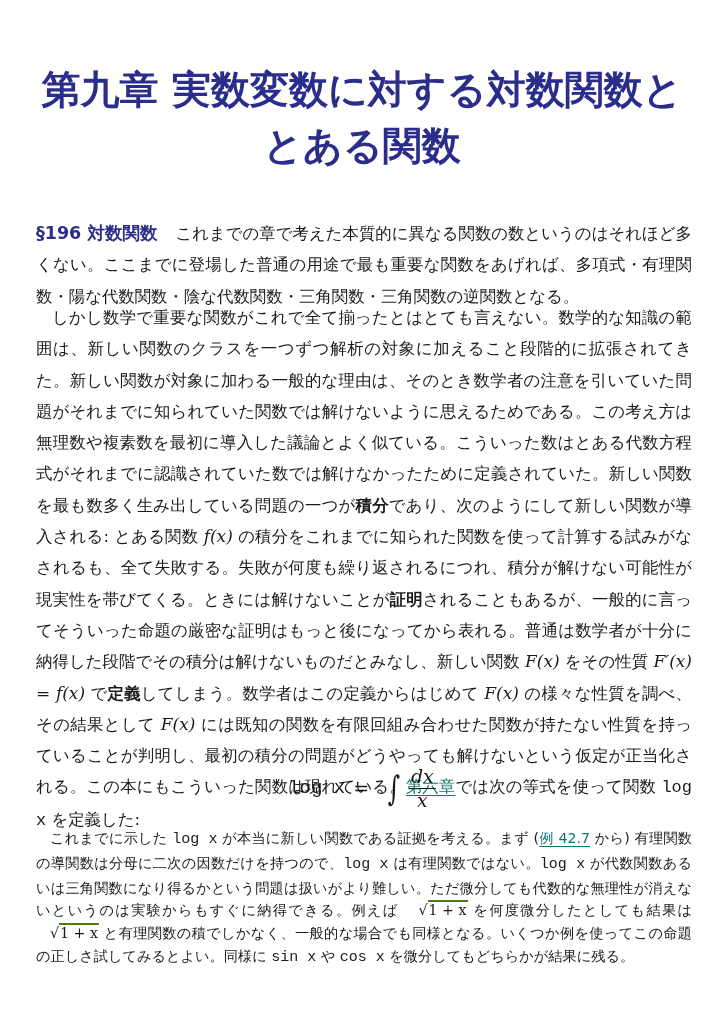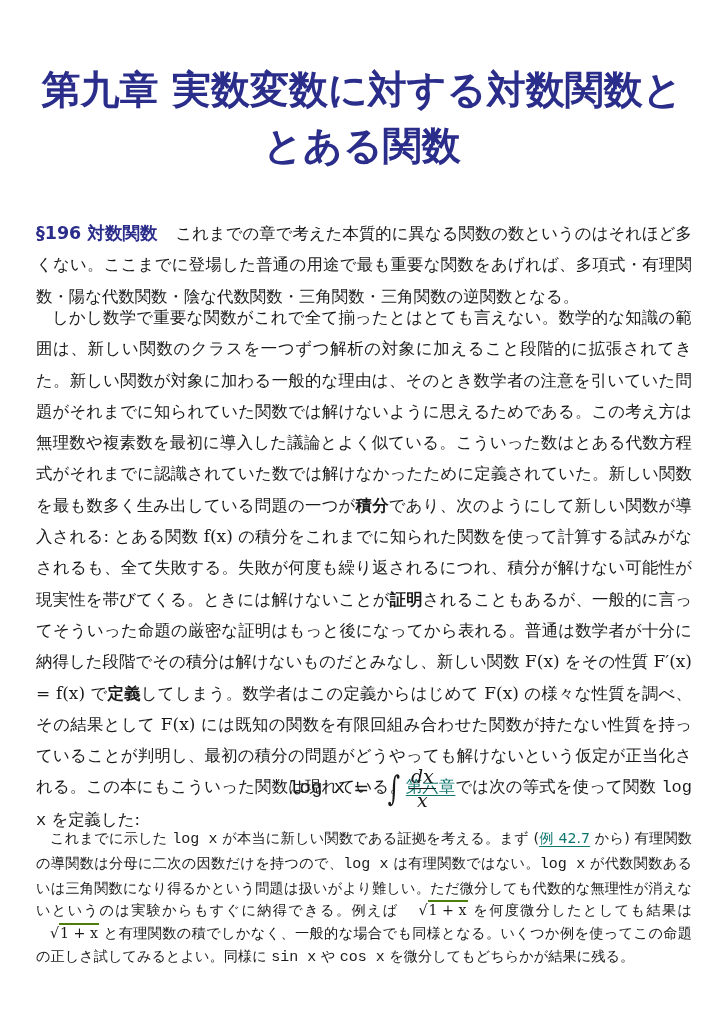--- a/index.html
+++ b/index.html
@@ -48,20 +48,21 @@
     .section-head {
       color: #2b2d8a;
       font-weight: bold;
       font-size: 17.5px;
       margin-right: 18px;
       margin-top: 10px;
     }
     .strong { font-weight: bold; }
     .math {
       font-family: "DejaVu Serif", "Liberation Serif", serif;
+      font-style: italic;
       font-size: 17px;
     }
     .math-up {
       font-family: Liberation Mono, monospace;
       font-style: normal;
       font-size: 17px;
     }
     .link {
       text-decoration: underline;
       text-underline-offset: 3px;

